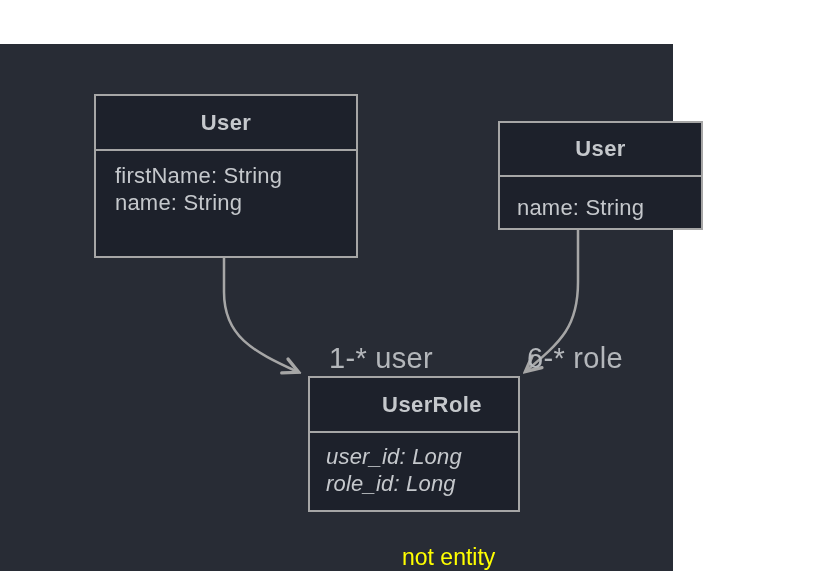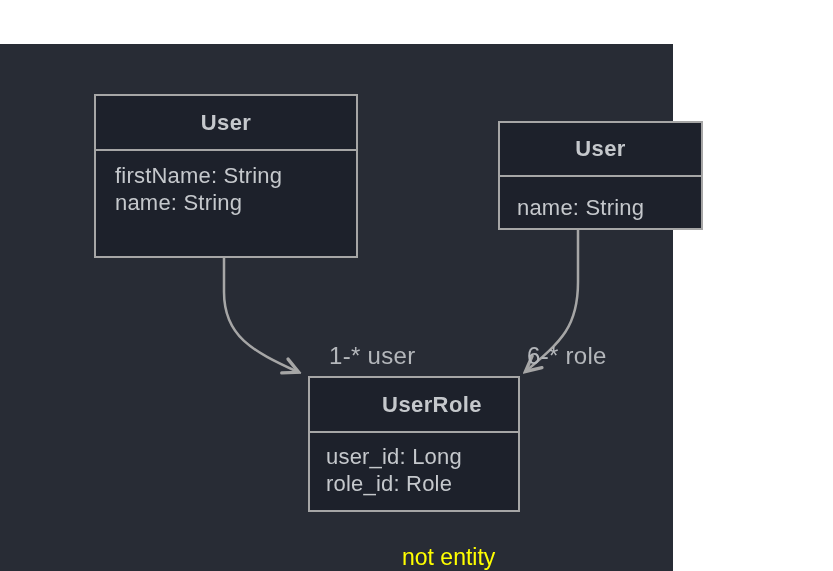--- a/index.html
+++ b/index.html
@@ -64,25 +64,25 @@
     line-height: 27px;
   }
   .node-user       { left: 94px;  top: 50px;  width: 264px; height: 164px; }
   .node-user .uml-header    { height: 55px; }
   .node-user .uml-body      { padding: 11px 8px 0 19px; }
   .node-role       { left: 498px; top: 77px;  width: 205px; height: 109px; }
   .node-role .uml-header    { height: 54px; }
   .node-role .uml-body      { padding: 17px 8px 0 17px; }
   .node-userrole   { left: 308px; top: 332px; width: 212px; height: 136px; }
   .node-userrole .uml-header{ height: 55px; padding-left: 36px; }
-  .node-userrole .uml-body  { padding: 10px 6px 0 16px; }
+  .node-userrole .uml-body  { padding: 10px 6px 0 16px; font-style: italic; }
   .edge-label {
     position: absolute;
     color: var(--edge-label-text);
-    font-size: 24px;
+    font-size: 29px;
     letter-spacing: 0.3px;
     white-space: nowrap;
   }
   .edge-label-user { left: 329px; top: 298px; }
   .edge-label-role { left: 527px; top: 298px; }
   .annotation {
     position: absolute;
     left: 402px; top: 500px;
     color: var(--annotation-text);
     font-size: 23px;
@@ -122,21 +122,21 @@
     <div class="uml-header">User</div>
     <div class="uml-body">
       <div>name: String</div>
     </div>
   </div>
 
   <div class="uml-class node-userrole">
     <div class="uml-header">UserRole</div>
     <div class="uml-body">
       <div>user_id: Long</div>
-      <div>role_id: Role</div>
+      <div>role_id: Long</div>
     </div>
   </div>
 
   <div class="edge-label edge-label-user">1-* user</div>
   <div class="edge-label edge-label-role">6-* role</div>
 
   <div class="annotation">not entity</div>
 
   <div class="bottom-strip"></div>
 

